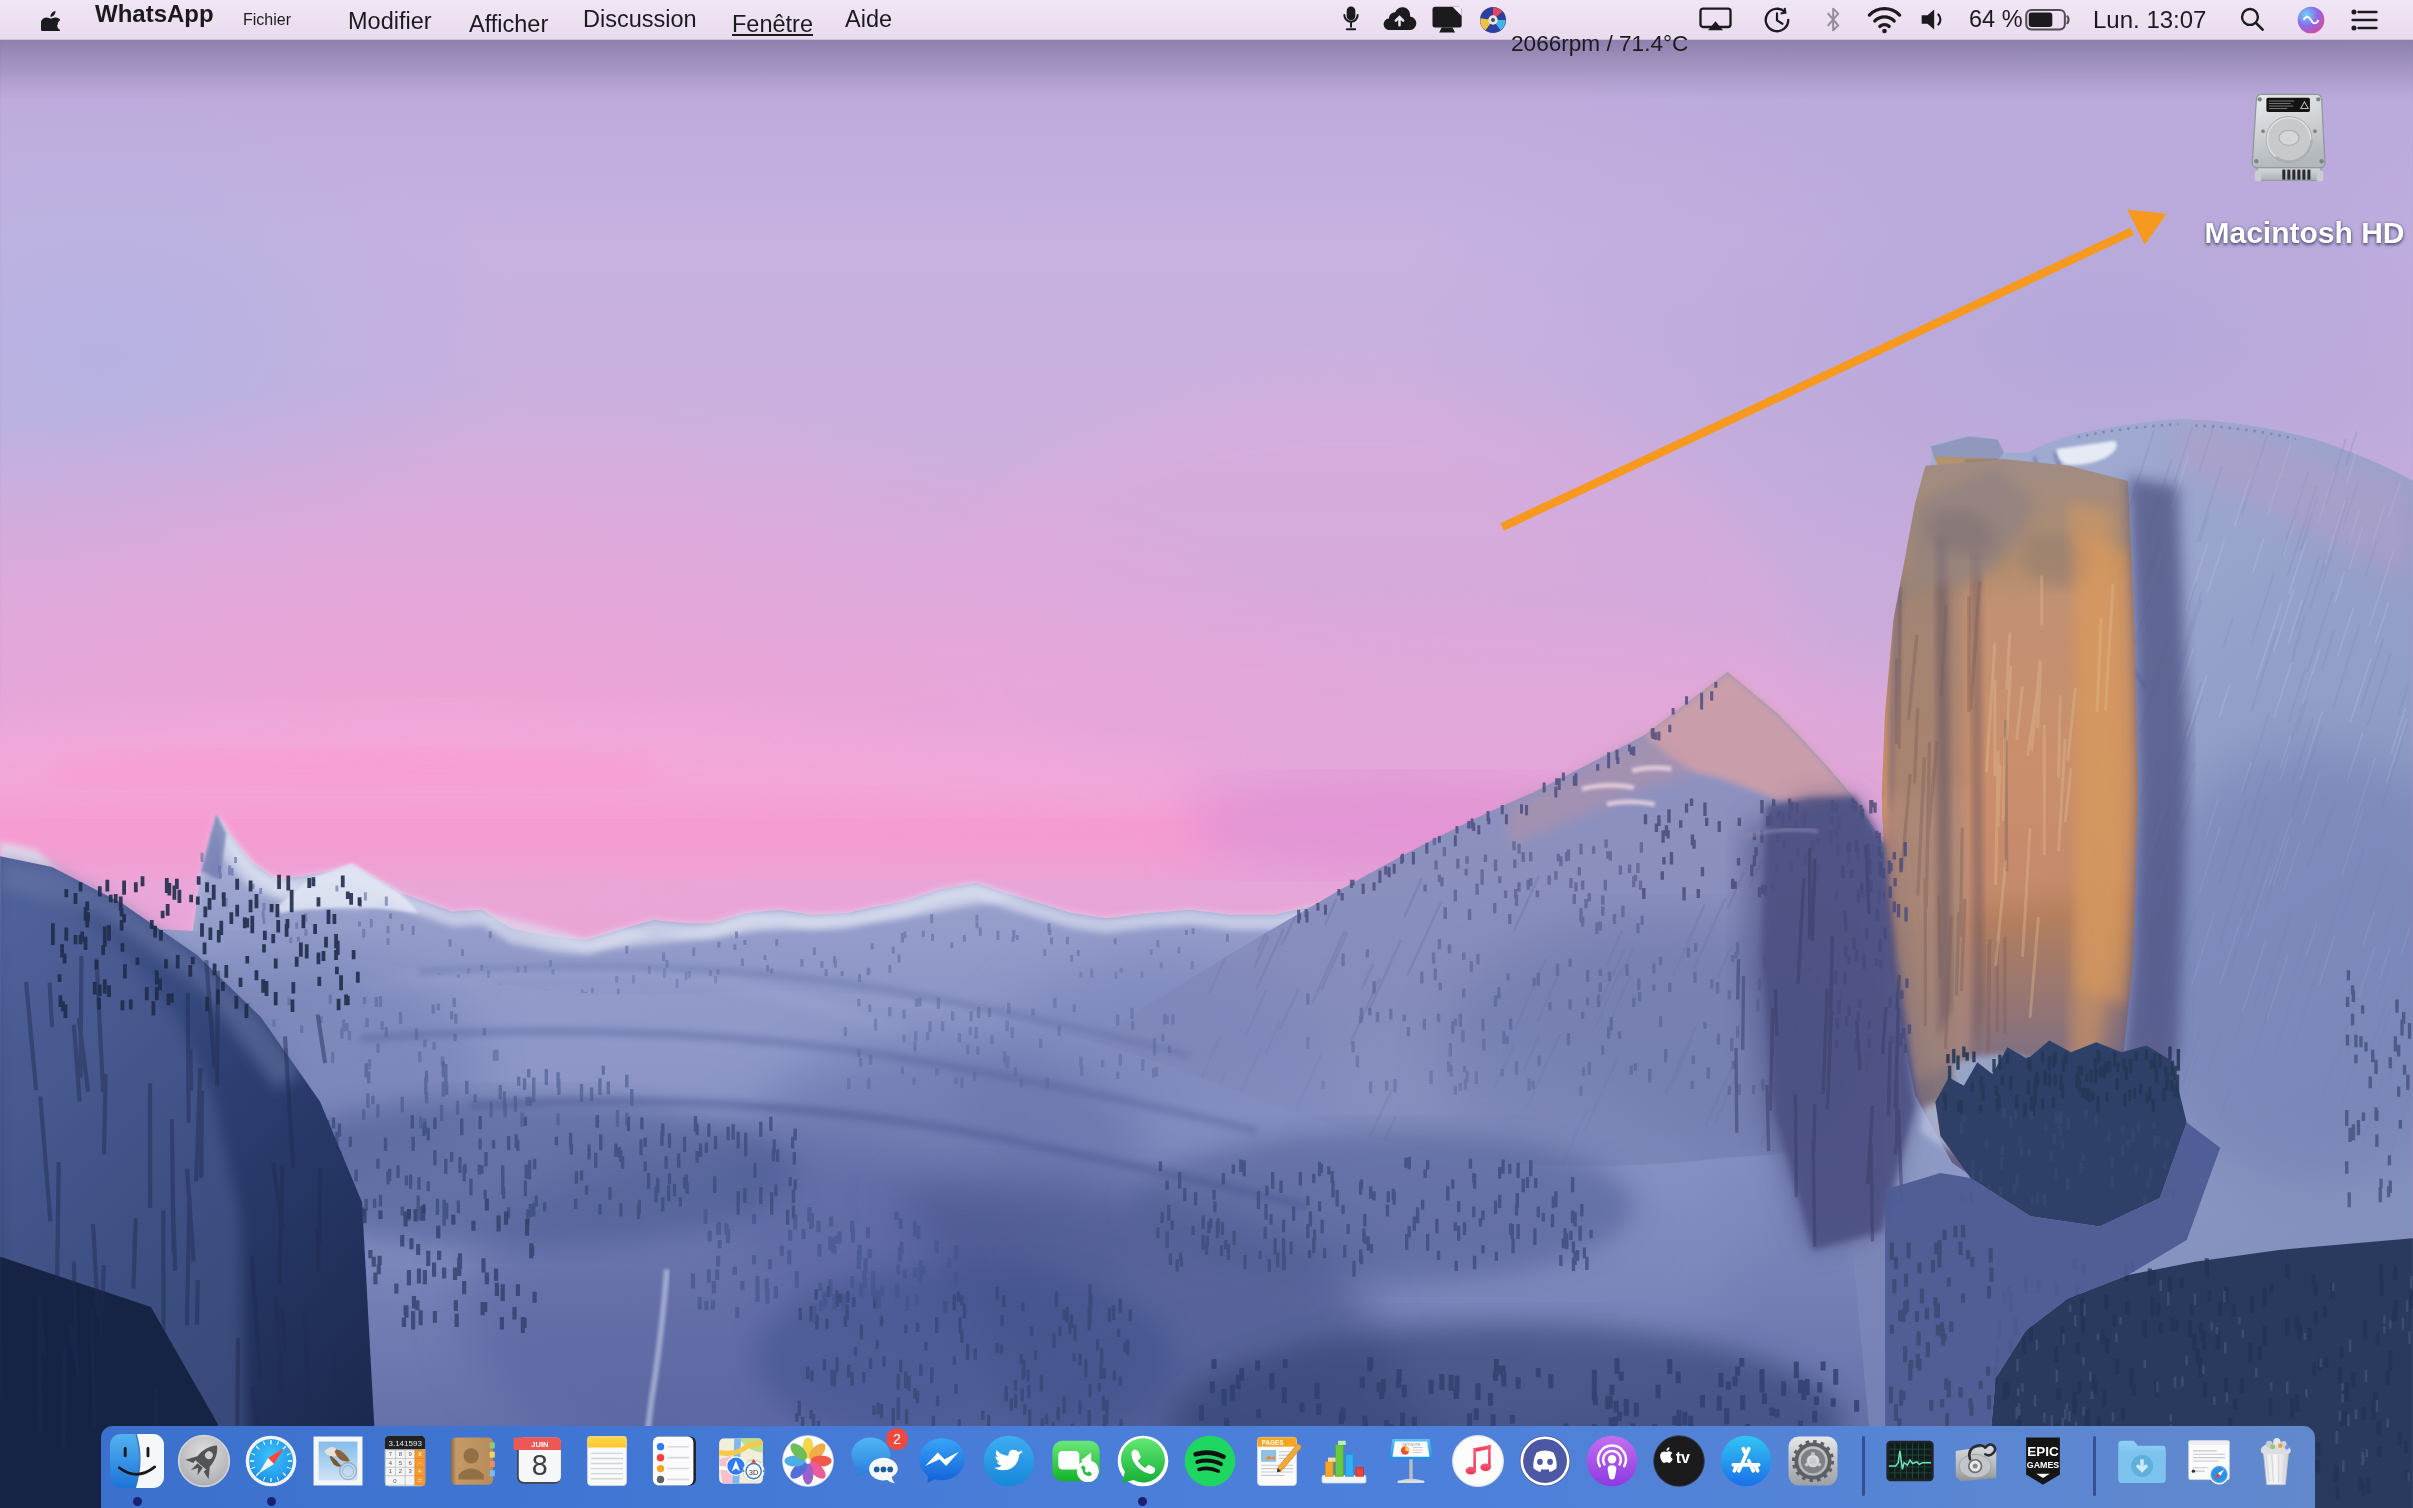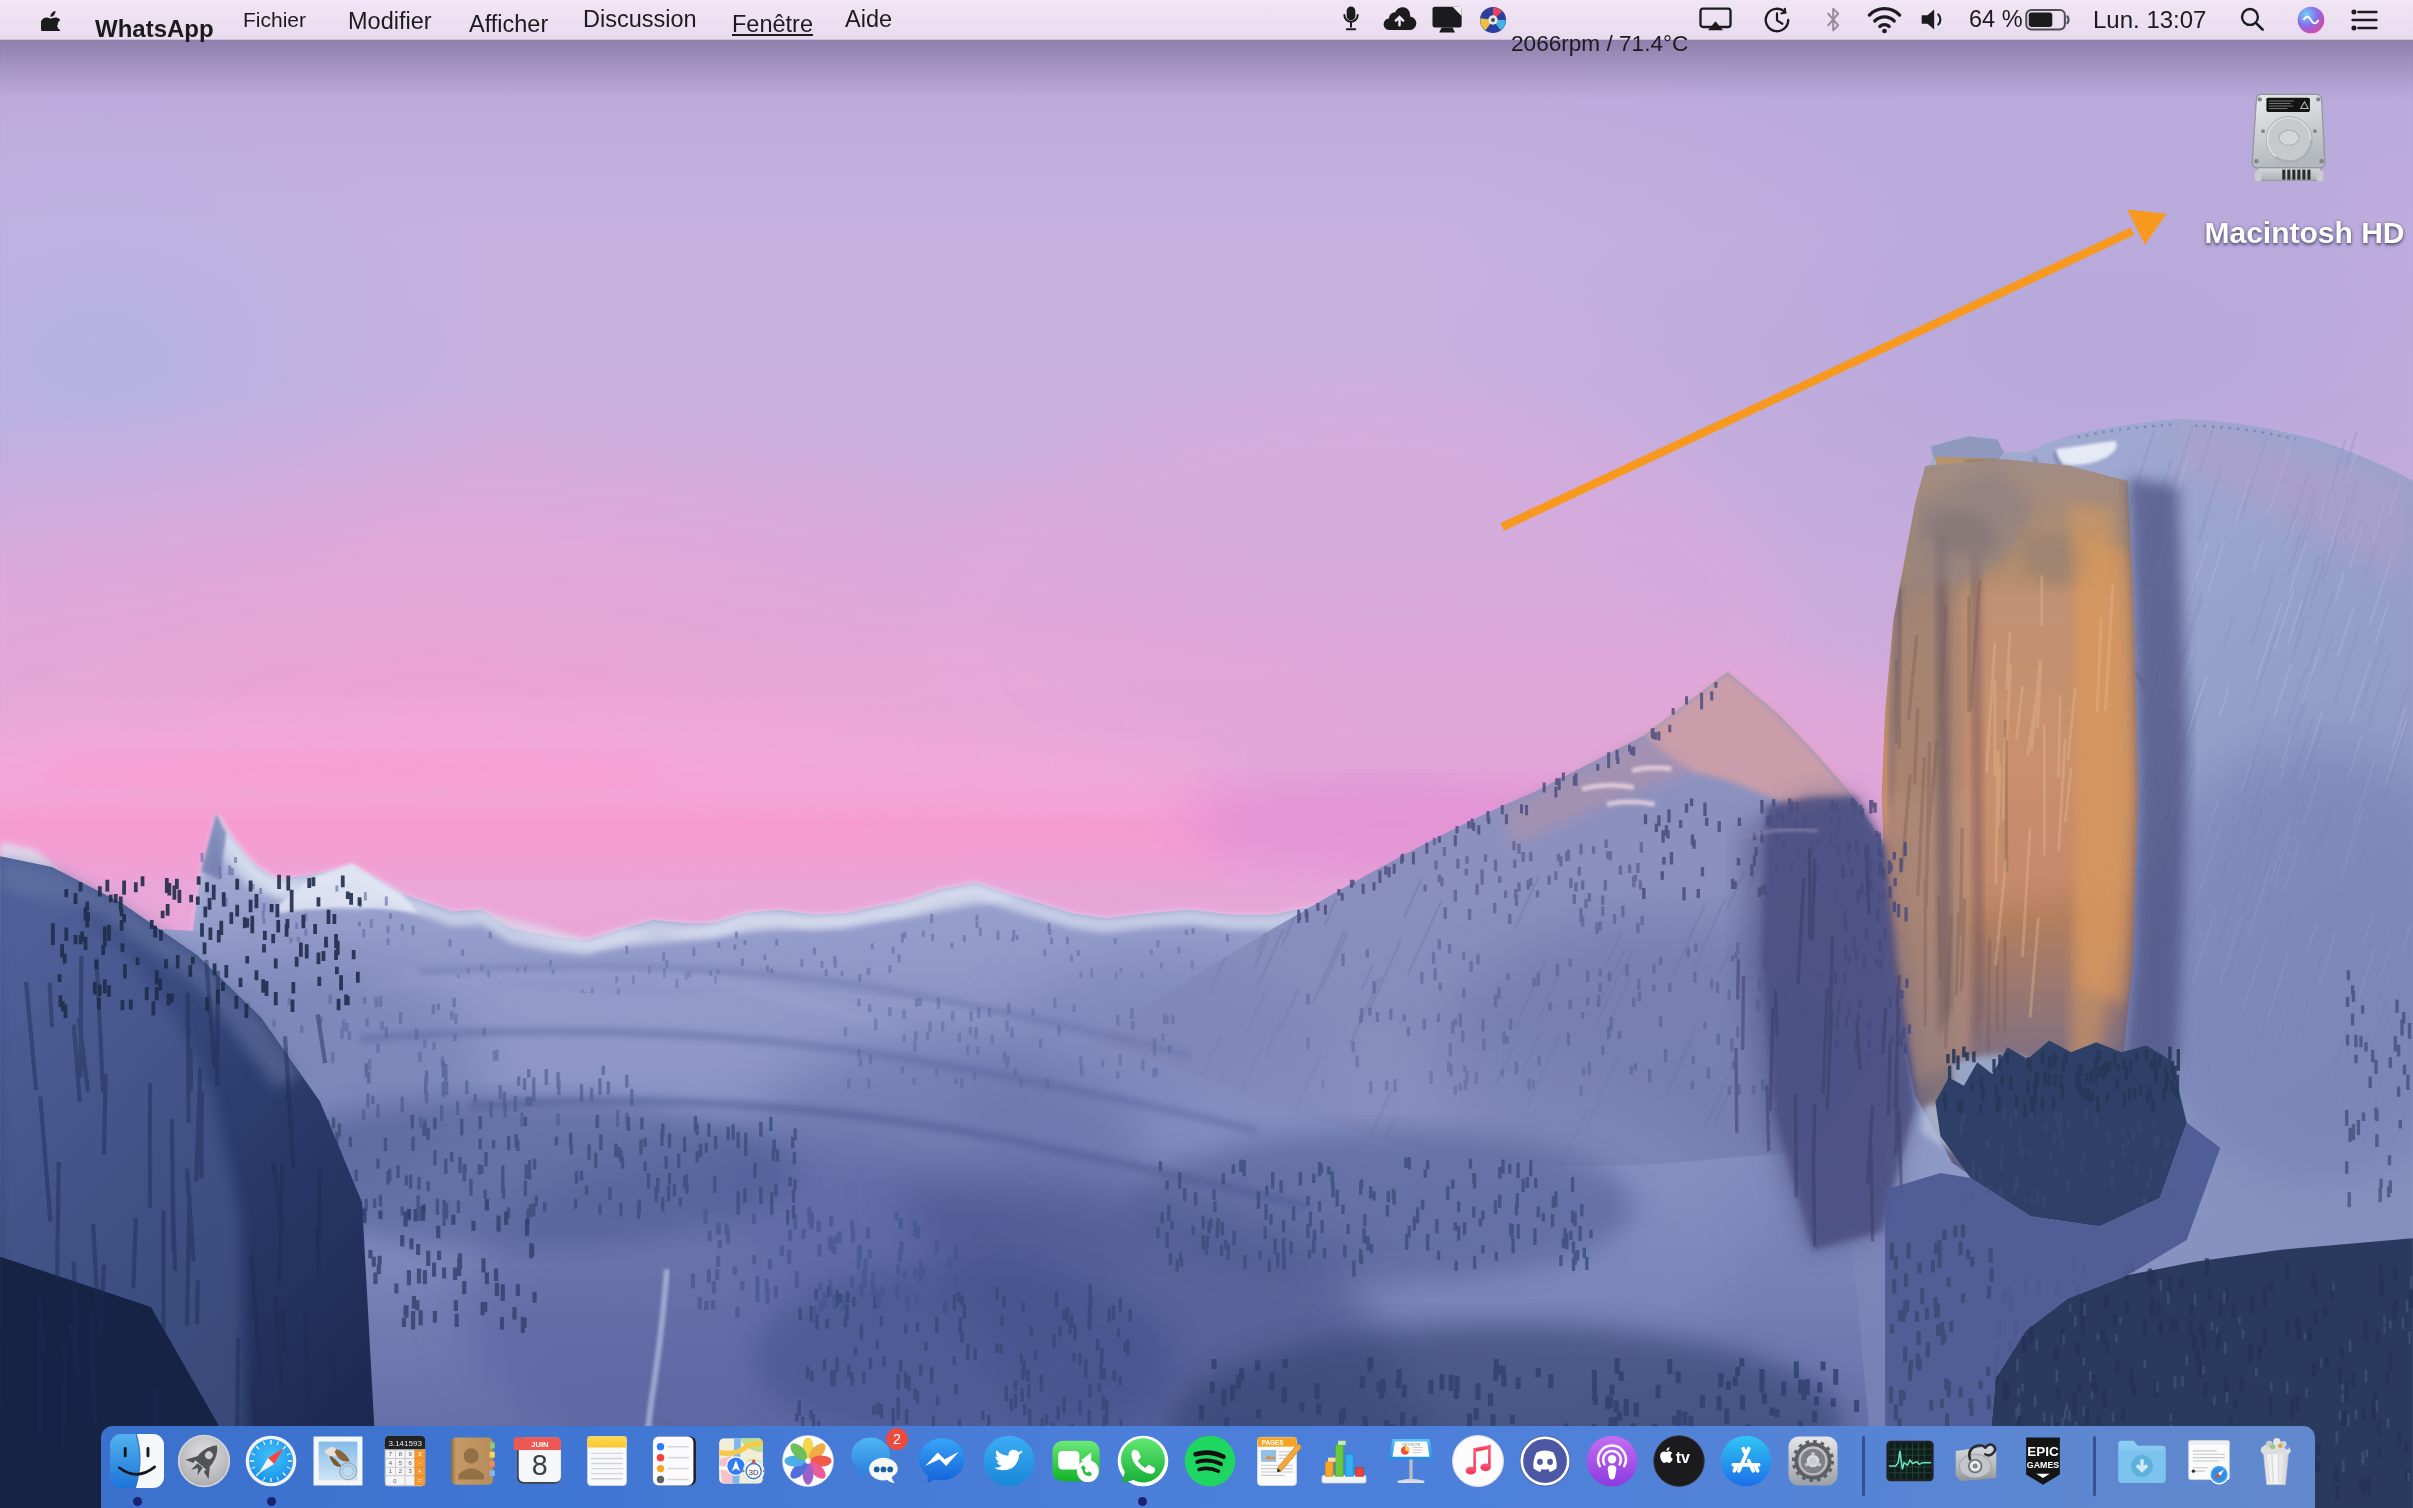--- a/index.html
+++ b/index.html
@@ -225,25 +225,25 @@
 <path d="M 624,1572 l 0,19 M 448,1519 l 0,14 M 541,1450 l 0,12 M 523,1463 l 0,15 M 435,1443 l 0,17 M 518,1507 l 0,17 M 505,1439 l 0,18 M 554,1529 l 0,16 M 634,1484 l 0,18 M 507,1516 l 0,17 M 496,1443 l 0,15 M 581,1519 l 0,14 M 565,1457 l 0,12 M 498,1552 l 0,12 M 454,1445 l 0,10 M 488,1516 l 0,18 M 499,1485 l 0,13 M 494,1547 l 0,15 M 484,1446 l 0,18 M 579,1554 l 0,12 M 545,1568 l 0,16 M 629,1455 l 0,20 M 442,1492 l 0,10 M 600,1533 l 0,20 M 599,1572 l 0,15 M 638,1542 l 0,13 M 635,1487 l 0,12 M 446,1500 l 0,12 M 626,1573 l 0,12 M 452,1509 l 0,12 M 544,1552 l 0,13 M 519,1565 l 0,14 M 502,1564 l 0,18 M 618,1533 l 0,14 M 576,1554 l 0,16 M 480,1474 l 0,14 M 592,1514 l 0,15 M 604,1446 l 0,16 M 500,1514 l 0,18 M 482,1573 l 0,11 M 548,1511 l 0,12 M 548,1501 l 0,14 M 581,1431 l 0,14 M 595,1451 l 0,19 M 473,1532 l 0,12 M 524,1493 l 0,11 M 577,1502 l 0,17 M 543,1513 l 0,15 M 493,1565 l 0,11 M 614,1560 l 0,15 M 593,1531 l 0,16 M 491,1478 l 0,13 M 493,1574 l 0,13 M 511,1493 l 0,18 M 530,1513 l 0,13 M 488,1443 l 0,12 M 485,1558 l 0,15 M 453,1499 l 0,11 M 549,1496 l 0,19 M 484,1558 l 0,12" stroke="#2c3c66" stroke-width="5" fill="none" opacity="0.75"></path>
 </svg>
 
 <div id="menushadow"></div>
 <div id="menubar">
     <div style="position:absolute;left:41px;top:0;height:39px;display:flex;align-items:center;">
       <svg width="19" height="23.5" viewBox="0 0 17 21">
         <path fill="#1b1b1e" d="M14.2 11.1c0-2.9 2.4-4.3 2.5-4.4-1.4-2-3.5-2.2-4.2-2.3-1.8-.2-3.5 1-4.4 1-.9 0-2.3-1-3.8-1-1.9 0-3.7 1.1-4.7 2.9-2 3.5-.5 8.6 1.4 11.4.95 1.35 2.1 2.9 3.5 2.8 1.4-.1 1.9-.9 3.6-.9s2.15.9 3.6.9c1.5 0 2.45-1.35 3.35-2.7 1.05-1.55 1.5-3.05 1.5-3.15-.05 0-2.85-1.1-2.85-4.55zM11.1 2.2c.8-.95 1.3-2.2 1.15-3.5-1.1.05-2.5.75-3.3 1.7-.75.85-1.35 2.15-1.2 3.4 1.25.1 2.55-.65 3.35-1.6z" transform="translate(0.7,4)"></path>
       </svg>
     </div>
-<div style="position:absolute;left:95px;top:0;height:57px;display:flex;align-items:center;">
+<div style="position:absolute;left:95px;top:0;height:57px;display:flex;align-items:flex-start;">
       <span style="font-weight:bold;font-size:24px;">WhatsApp</span>
     </div>
 <div style="position:absolute;left:243px;top:0;height:39px;display:flex;align-items:center;">
-      <span style="font-size:21px;">Fichier</span>
+      <span style="font-size:16px;">Fichier</span>
     </div>
 <div style="position:absolute;left:348px;top:0;height:43px;display:flex;align-items:center;">
       <span style="font-size:23.5px;">Modifier</span>
     </div>
 <div style="position:absolute;left:469px;top:0;height:49px;display:flex;align-items:center;">
       <span style="font-size:23.5px;">Afficher</span>
     </div>
 <div style="position:absolute;left:583px;top:0;height:39px;display:flex;align-items:center;">
       <span style="font-size:23.5px;">Discussion</span>
     </div>

